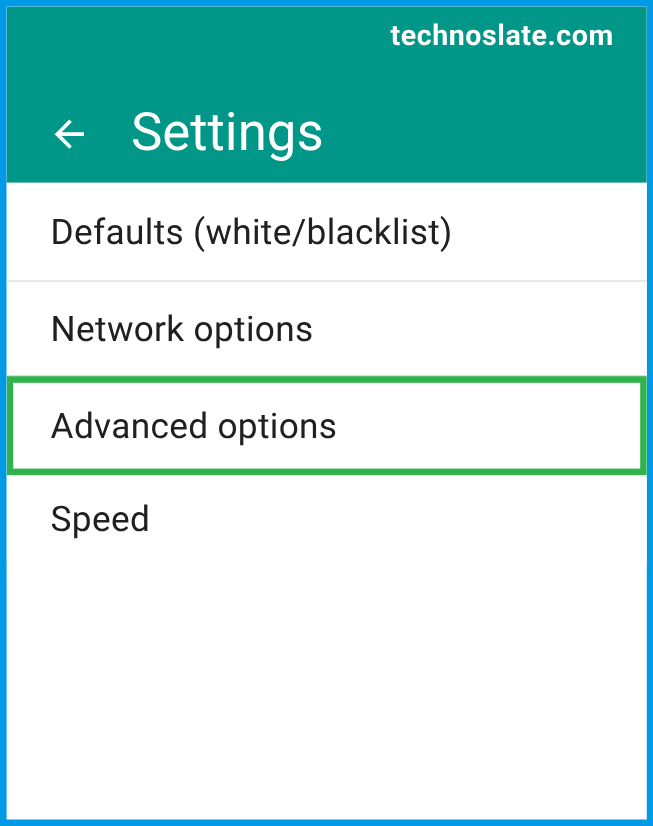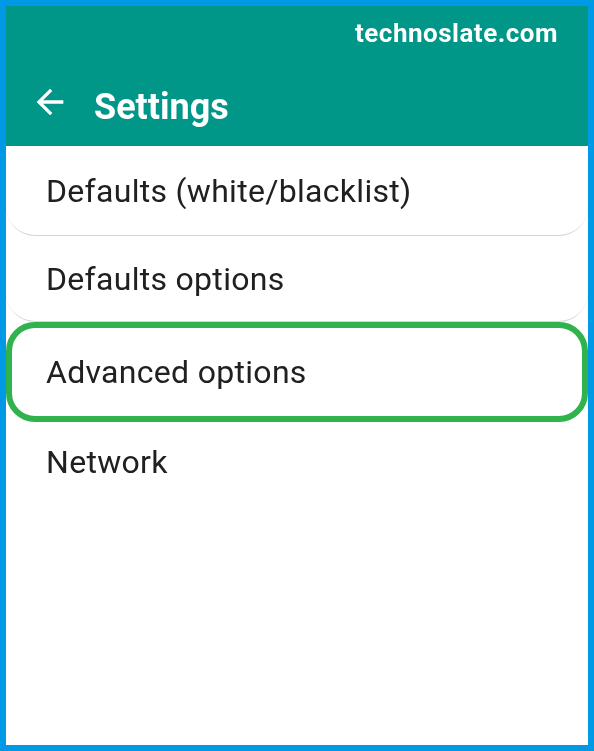--- a/index.html
+++ b/index.html
@@ -10,26 +10,26 @@
     body {
       font-family: -apple-system, BlinkMacSystemFont, 'Segoe UI', Roboto, sans-serif;
       background: #ffffff;
       width: 594px;
       height: 751px;
       border: 6px solid #0099e5;
       overflow: hidden;
     }
     .header {
       background: #009688;
-      height: 140px;
+      height: 160px;
       position: relative;
       display: flex;
       align-items: flex-end;
       padding-bottom: 18px;
-      padding-left: 20px;
+      padding-left: 33px;
     }
     .watermark {
       position: absolute;
       top: 12px;
       right: 30px;
       color: #ffffff;
       font-size: 26px;
       font-weight: bold;
       letter-spacing: 0.5px;
     }
@@ -41,46 +41,45 @@
       height: 48px;
       cursor: pointer;
     }
     .back-arrow svg {
       width: 40px;
       height: 40px;
       fill: #ffffff;
     }
     .title {
       color: #ffffff;
-      font-size: 36px;
-      font-weight: 700;
-      margin-left: 20px;
+      font-size: 48px;
+      font-weight: 400;
+      margin-left: 32px;
     }
     .list {
       background: #ffffff;
     }
     .list-item {
       height: 86px;
       display: flex;
       align-items: center;
       padding-left: 40px;
       border-bottom: 1px solid #d6d6d6;
       font-size: 32px;
       color: #202020;
       cursor: pointer;
       letter-spacing: 0.3px;
-      border-radius: 29px;
     }
     .list-item:first-child {
       height: 90px;
     }
     .list-item.highlighted {
       border: 6px solid #30b34c;
       padding-left: 34px;
-      height: 100px;
+      height: 90px;
     }
     .list-item:last-child {
       border-bottom: none;
       height: 80px;
     }
   </style>
 </head>
 <body>
 
 <div class="header">
@@ -93,21 +92,21 @@
     </span>
   </div>
   <div class="title">Settings</div>
 </div>
 
 <div class="list">
   <div class="list-item">
     <span>Defaults (white/blacklist)</span>
   </div>
   <div class="list-item">
-    <span>Defaults options</span>
+    <span>Network options</span>
   </div>
   <div class="list-item highlighted">
     <span>Advanced options</span>
   </div>
   <div class="list-item">
-    <span>Network</span>
+    <span>Speed</span>
   </div>
 </div>
 
 </body></html>

